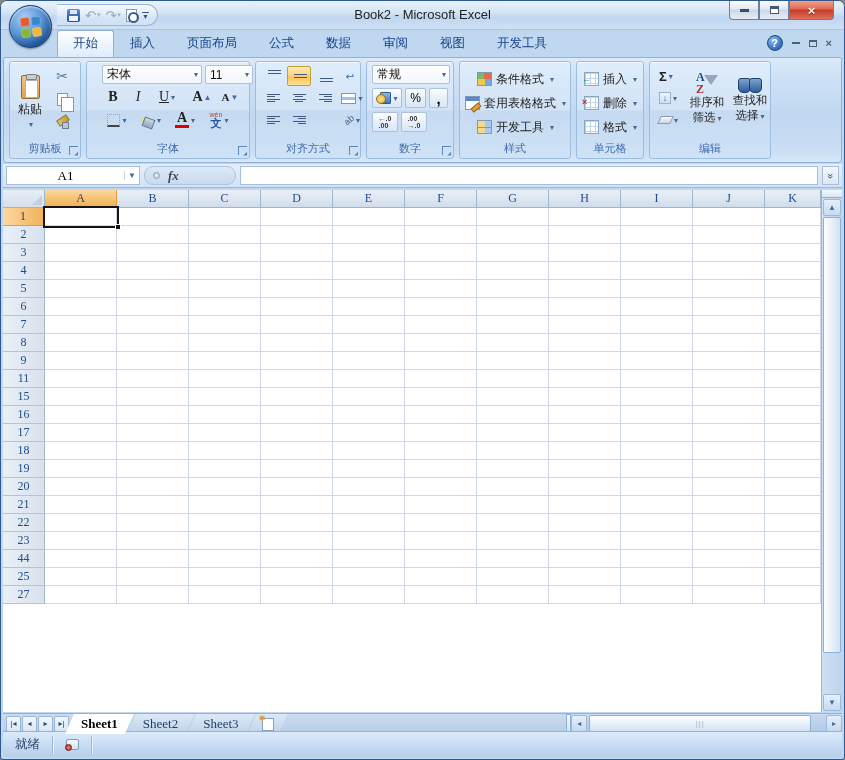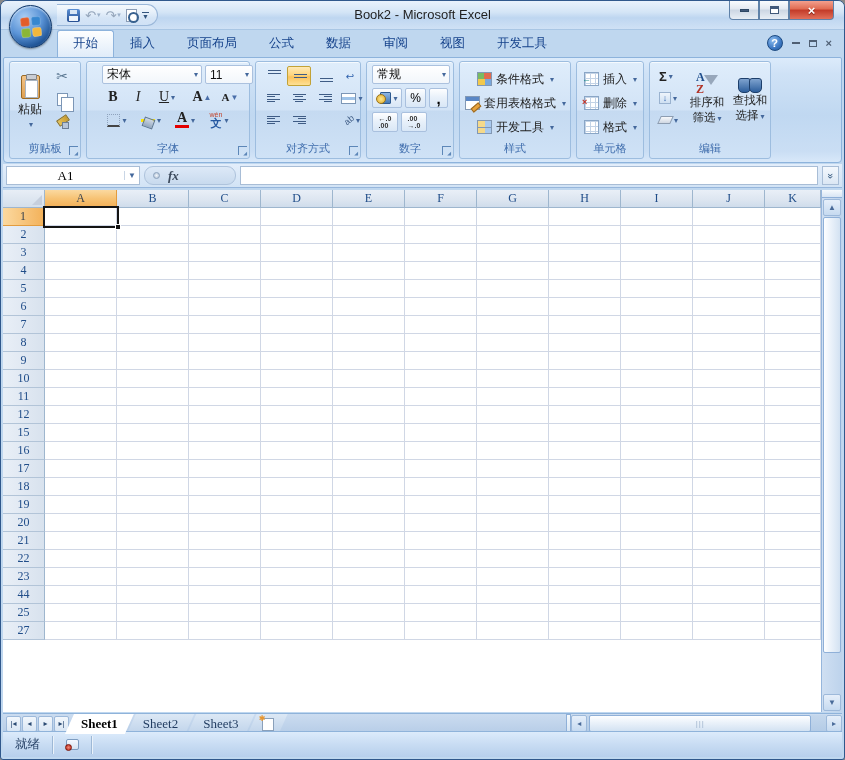--- a/index.html
+++ b/index.html
@@ -728,49 +728,21 @@
           <div class="cell" style="width: 72px;"></div>
           <div class="cell" style="width: 72px;"></div>
           <div class="cell" style="width: 72px;"></div>
           <div class="cell" style="width: 72px;"></div>
           <div class="cell" style="width: 72px;"></div>
           <div class="cell" style="width: 72px;"></div>
           <div class="cell" style="width: 72px;"></div>
           <div class="cell" style="width: 56px;"></div>
         </div>
         <div class="grow">
-          <div class="rowhdr">10</div>
-          <div class="cell" style="width: 72px;"></div>
-          <div class="cell" style="width: 72px;"></div>
-          <div class="cell" style="width: 72px;"></div>
-          <div class="cell" style="width: 72px;"></div>
-          <div class="cell" style="width: 72px;"></div>
-          <div class="cell" style="width: 72px;"></div>
-          <div class="cell" style="width: 72px;"></div>
-          <div class="cell" style="width: 72px;"></div>
-          <div class="cell" style="width: 72px;"></div>
-          <div class="cell" style="width: 72px;"></div>
-          <div class="cell" style="width: 56px;"></div>
-        </div>
-        <div class="grow">
           <div class="rowhdr">11</div>
-          <div class="cell" style="width: 72px;"></div>
-          <div class="cell" style="width: 72px;"></div>
-          <div class="cell" style="width: 72px;"></div>
-          <div class="cell" style="width: 72px;"></div>
-          <div class="cell" style="width: 72px;"></div>
-          <div class="cell" style="width: 72px;"></div>
-          <div class="cell" style="width: 72px;"></div>
-          <div class="cell" style="width: 72px;"></div>
-          <div class="cell" style="width: 72px;"></div>
-          <div class="cell" style="width: 72px;"></div>
-          <div class="cell" style="width: 56px;"></div>
-        </div>
-        <div class="grow">
-          <div class="rowhdr">12</div>
           <div class="cell" style="width: 72px;"></div>
           <div class="cell" style="width: 72px;"></div>
           <div class="cell" style="width: 72px;"></div>
           <div class="cell" style="width: 72px;"></div>
           <div class="cell" style="width: 72px;"></div>
           <div class="cell" style="width: 72px;"></div>
           <div class="cell" style="width: 72px;"></div>
           <div class="cell" style="width: 72px;"></div>
           <div class="cell" style="width: 72px;"></div>
           <div class="cell" style="width: 72px;"></div>

